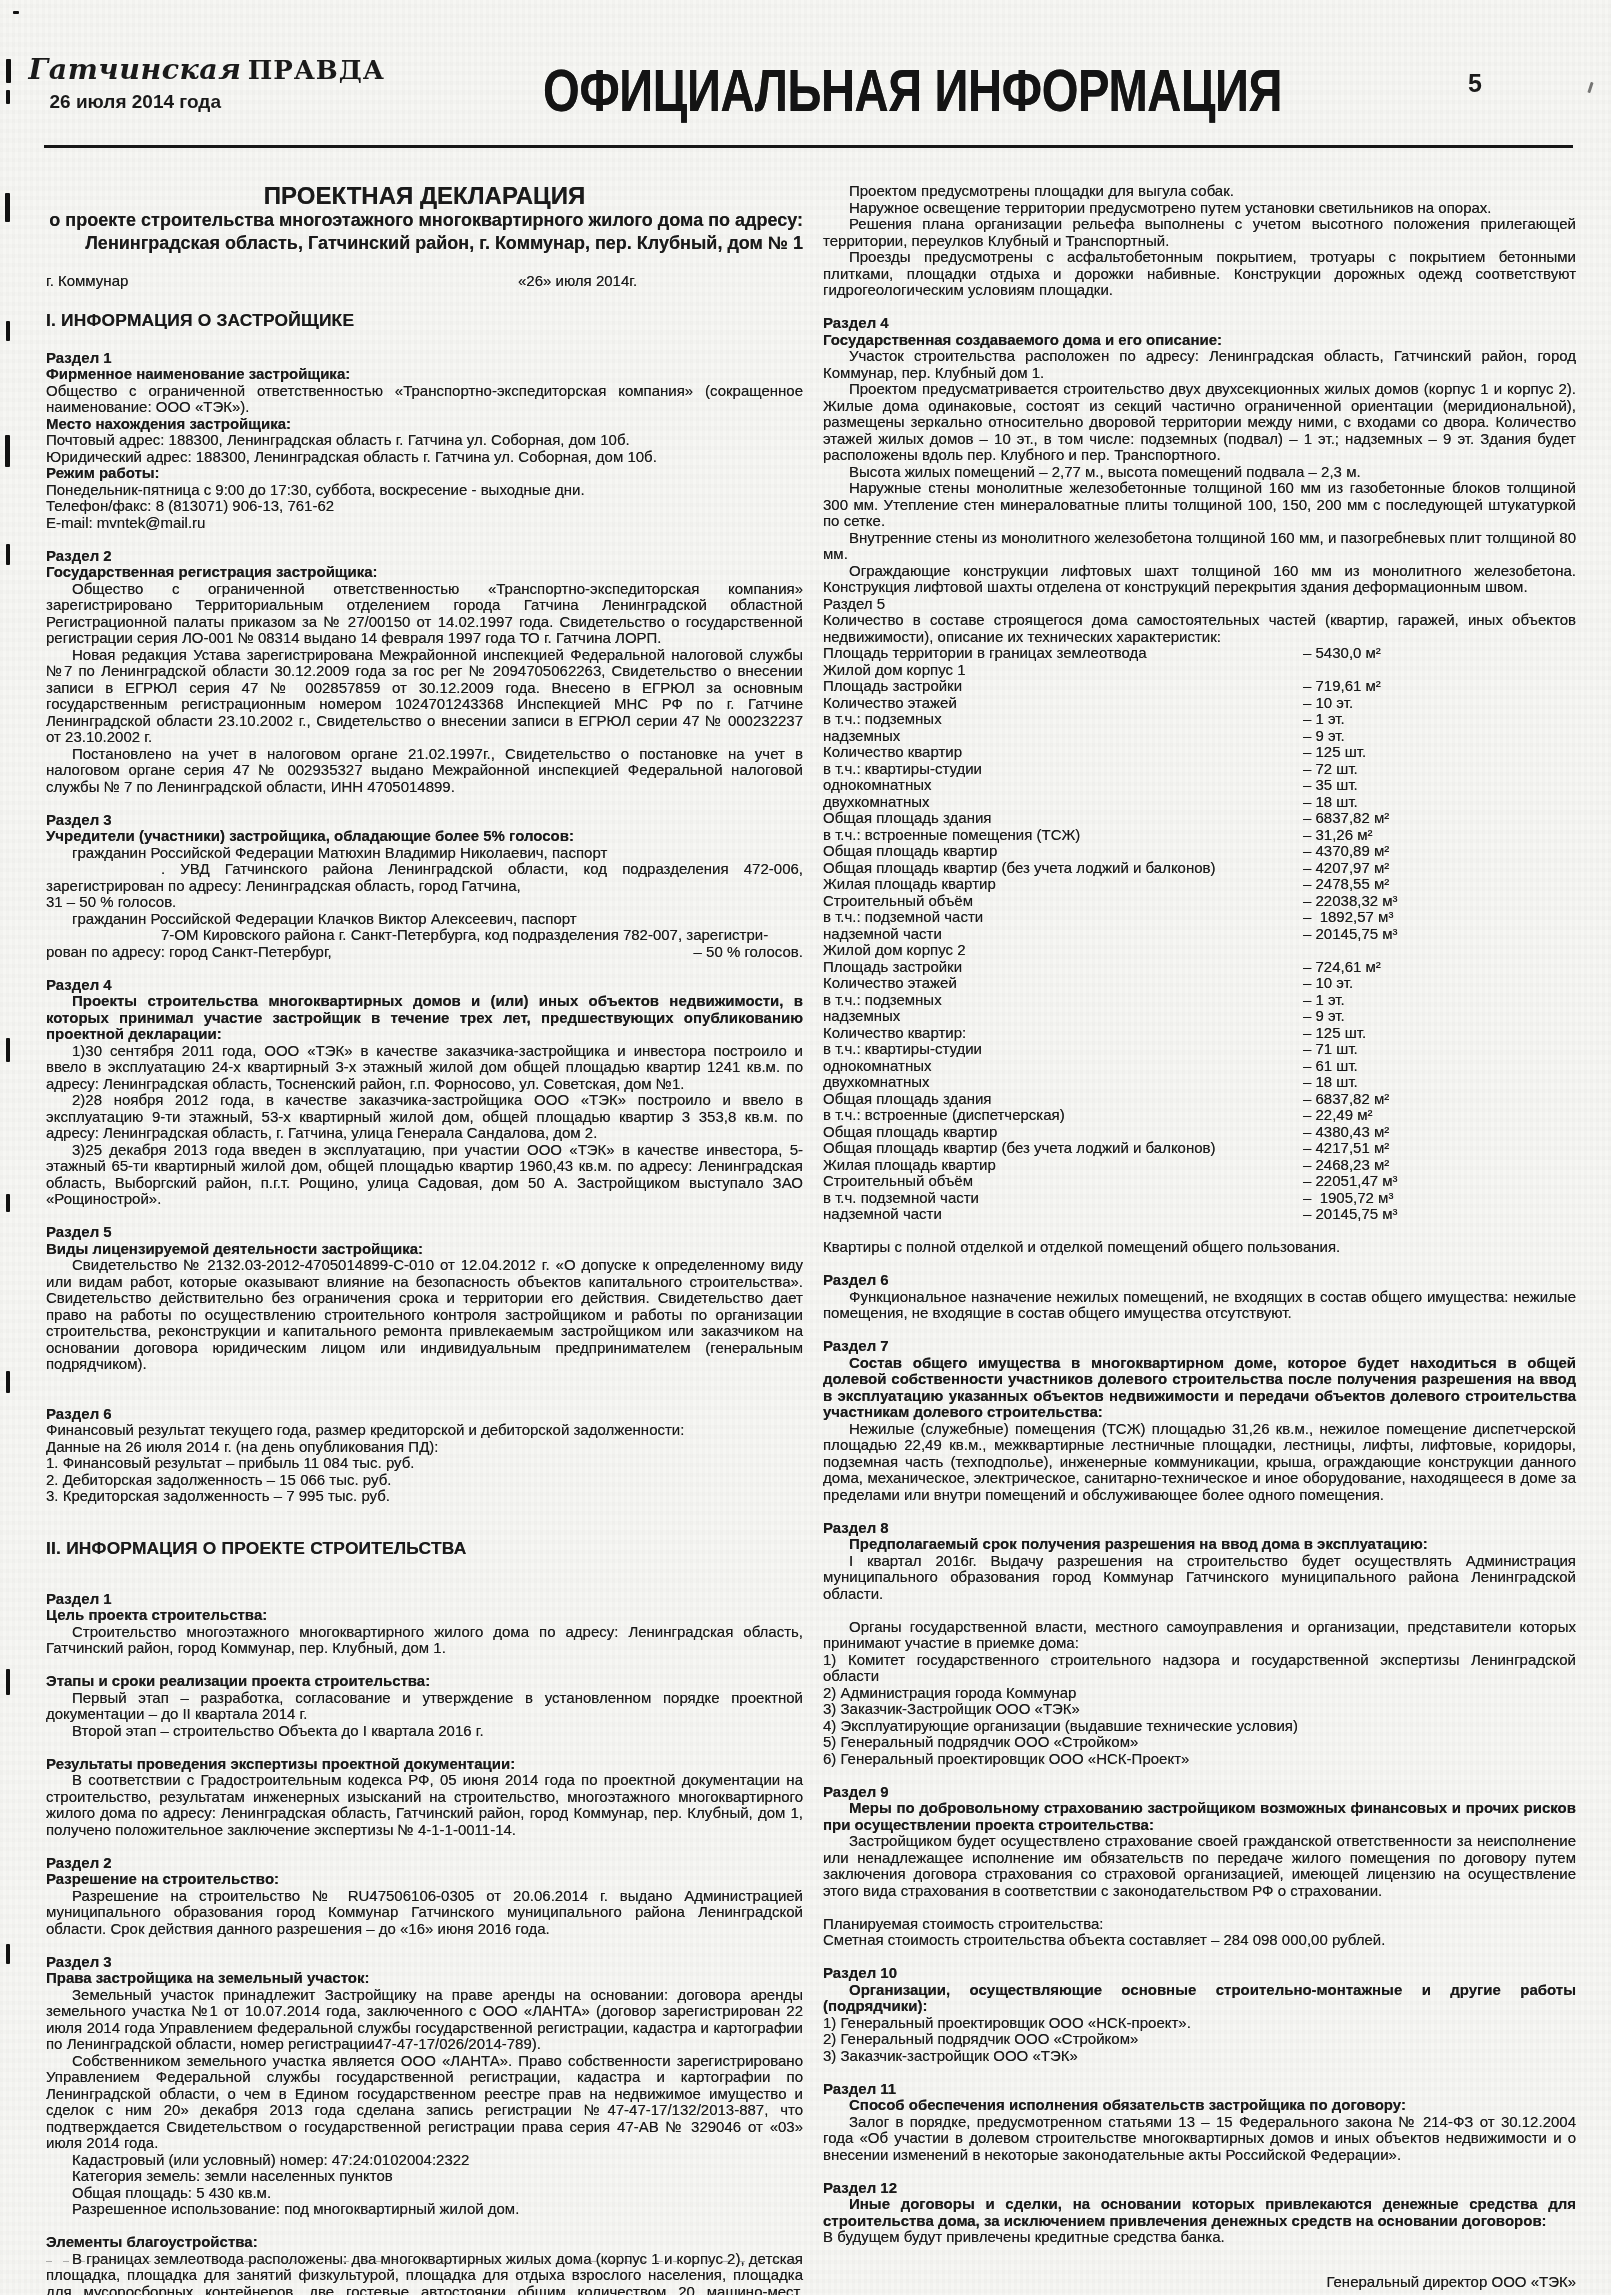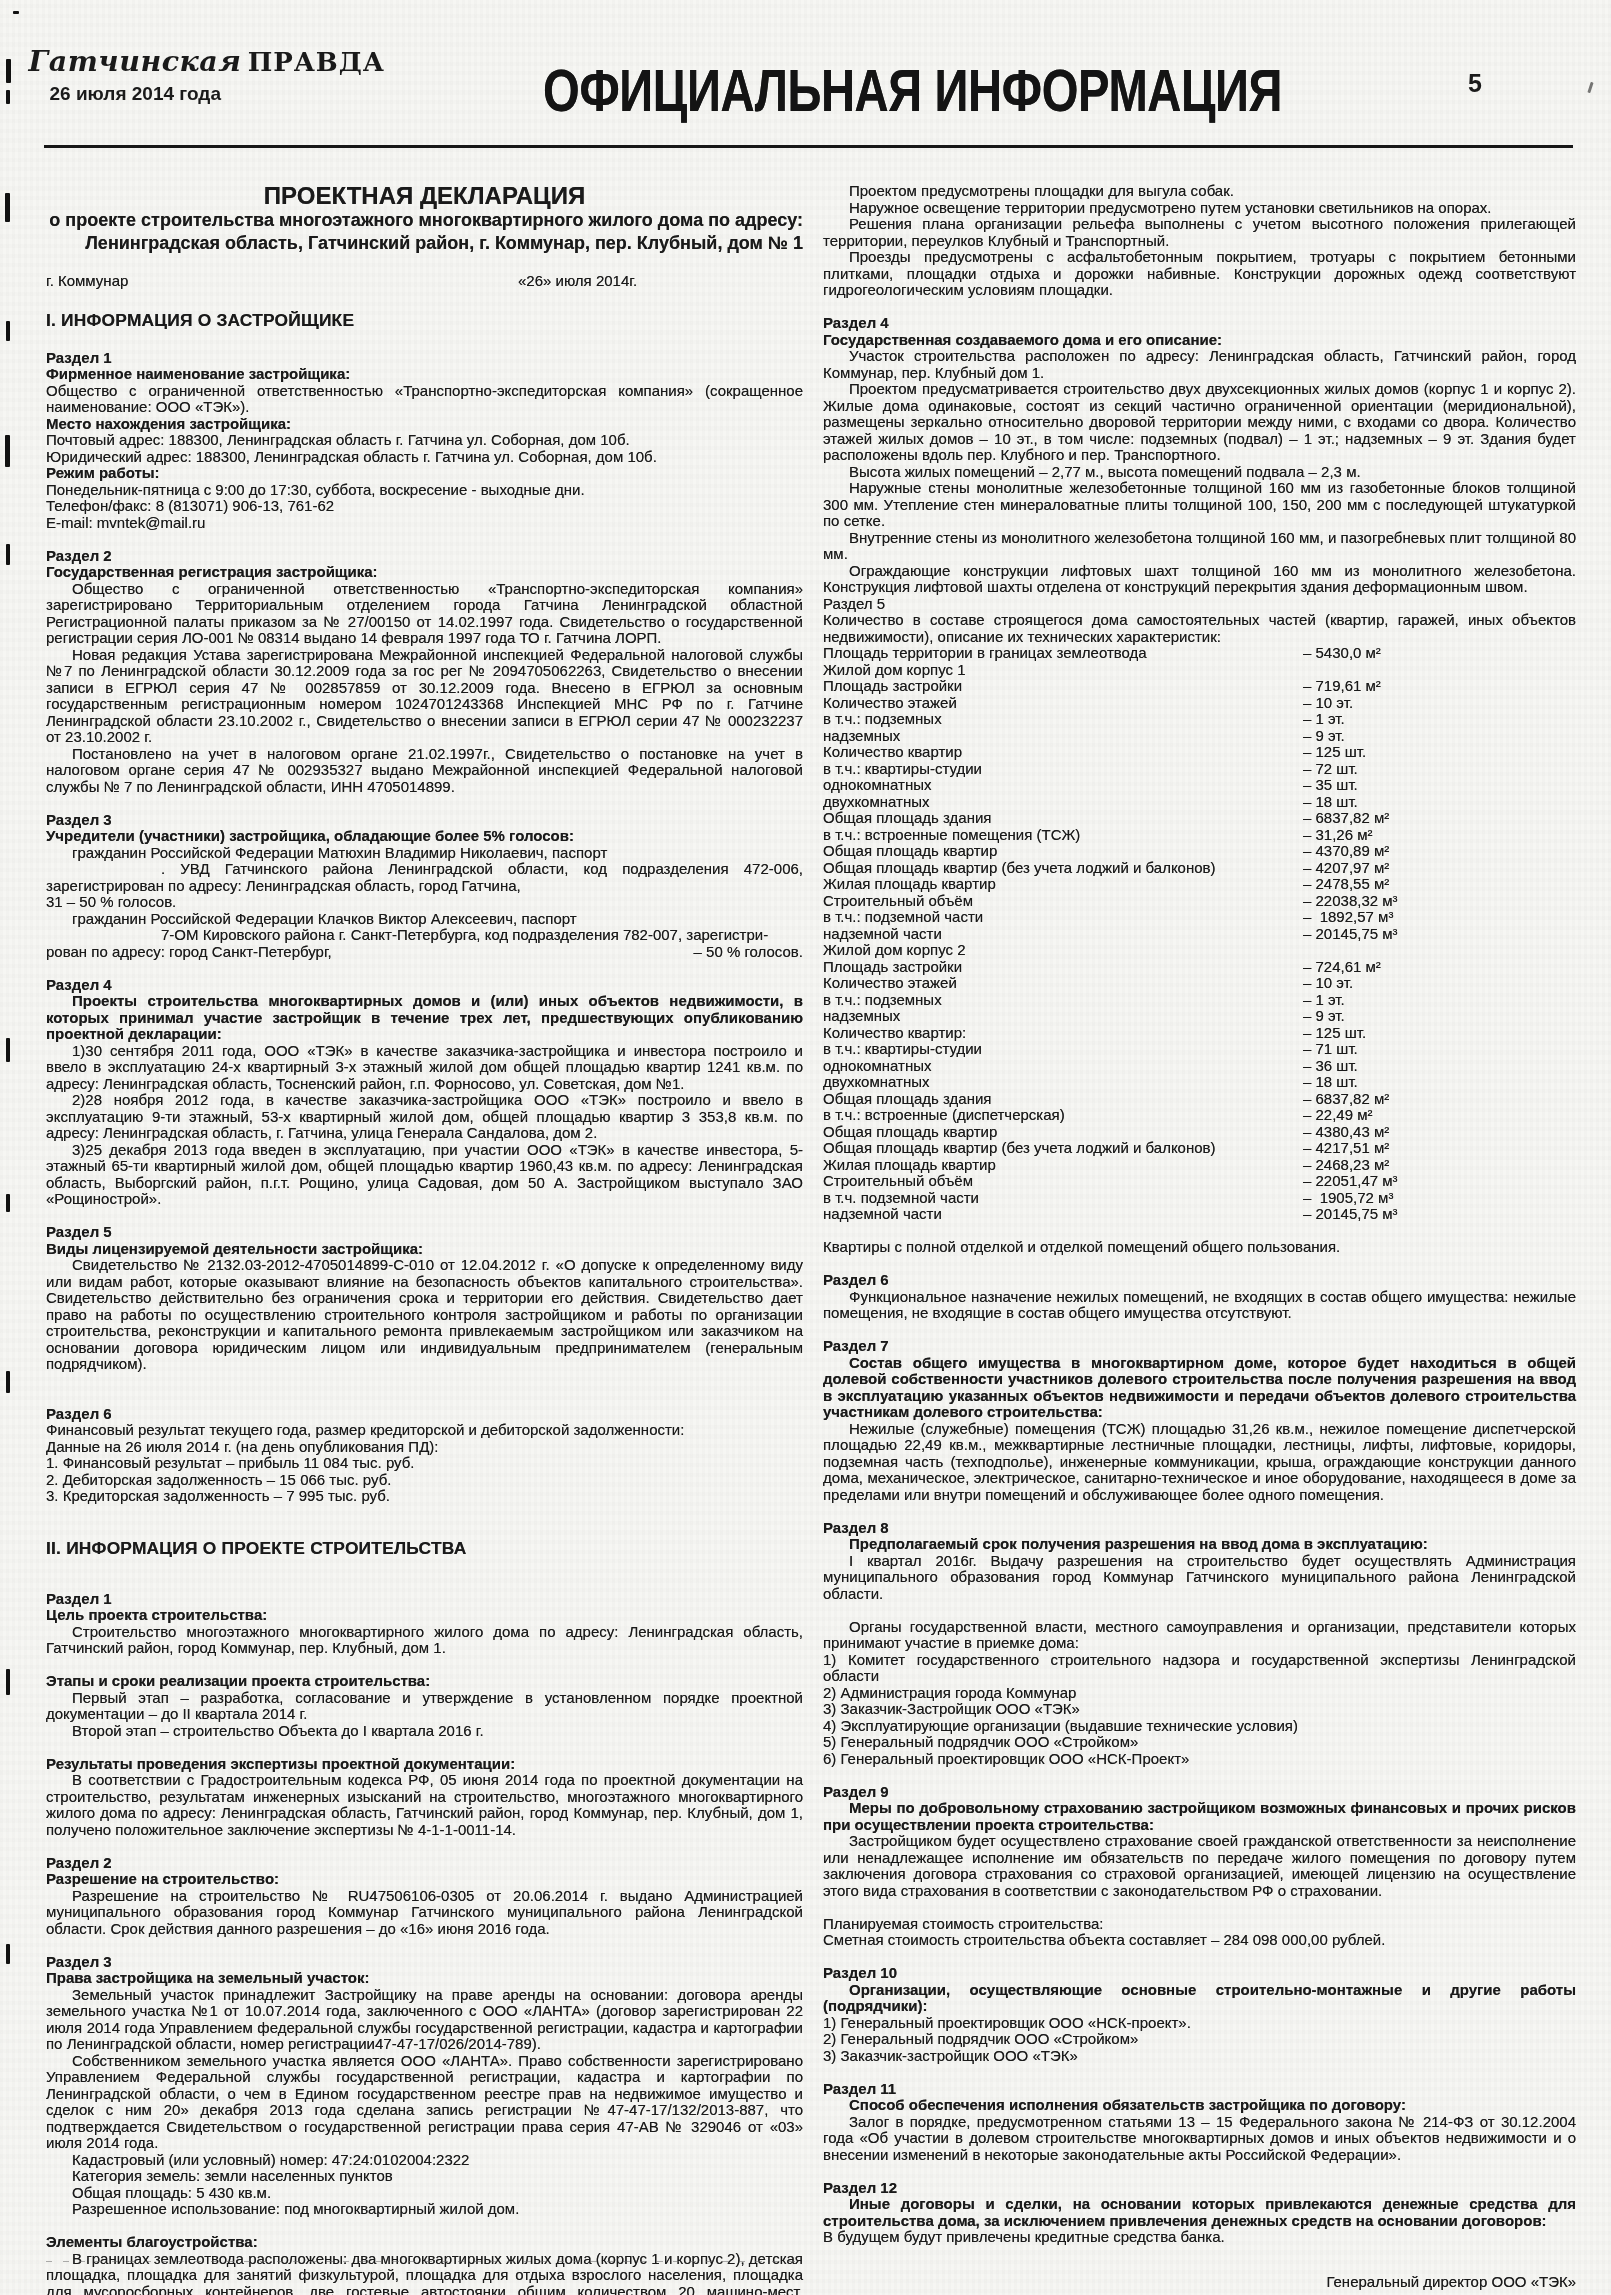--- a/index.html
+++ b/index.html
@@ -2,21 +2,21 @@
 <html lang="ru" style="font-size:7.3px"><head>
 <meta charset="utf-8">
 <style>
   html,body{margin:0;padding:0;background:#dcdcd9;}
   .page{position:relative;width:1611px;height:2341px;background:#f6f6f3;overflow:hidden;
         font-family:"Liberation Sans",sans-serif;color:#1a1a1a;}
   .page::before{content:'';position:absolute;inset:0;pointer-events:none;
         background:repeating-linear-gradient(90deg,rgba(0,0,0,.014) 0 2.8px,rgba(0,0,0,0) 2.8px 6px),
                    repeating-linear-gradient(0deg,rgba(0,0,0,.010) 0 4.1px,rgba(0,0,0,0) 4.1px 9.6px);}
   
-  .masthead{position:absolute;left:28.5px;top:44px;}
+  .masthead{position:absolute;left:28.5px;top:52px;}
   .mast-line{white-space:nowrap;}
   .mast-script{font-family:"DejaVu Serif",serif;font-style:italic;font-weight:bold;font-size:28.5px;letter-spacing:0.5px;}
   .mast-caps{font-family:"DejaVu Serif",serif;font-weight:bold;font-size:26px;letter-spacing:0.9px;margin-left:6.4px;}
   .mast-date{margin-top:4.6px;margin-left:21px;font-weight:bold;font-size:19px;}
   .section-banner{position:absolute;left:455px;top:59px;width:881px;text-align:center;white-space:nowrap;
         font-weight:bold;font-size:59px;line-height:1.1;letter-spacing:-0.5px;
         transform:scaleX(.80);transform-origin:center;color:#141414;text-shadow:0 0 0.7px rgba(10,10,10,.8);}
   .page-number{position:absolute;left:1468px;top:69px;font-weight:bold;font-size:25px;}
   .header-rule{position:absolute;left:44px;top:145px;width:1529px;height:3.2px;background:#171717;}
   
@@ -261,21 +261,21 @@
       <div class="kv">
         <span class="k">Количество квартир:</span>
         <span class="v">– 125 шт.</span>
       </div>
       <div class="kv">
         <span class="k">в т.ч.: квартиры-студии</span>
         <span class="v">– 71 шт.</span>
       </div>
       <div class="kv">
         <span class="k">однокомнатных</span>
-        <span class="v">– 36 шт.</span>
+        <span class="v">– 61 шт.</span>
       </div>
       <div class="kv">
         <span class="k">двухкомнатных</span>
         <span class="v">– 18 шт.</span>
       </div>
       <div class="kv">
         <span class="k">Общая площадь здания</span>
         <span class="v">– 6837,82 м²</span>
       </div>
       <div class="kv">

